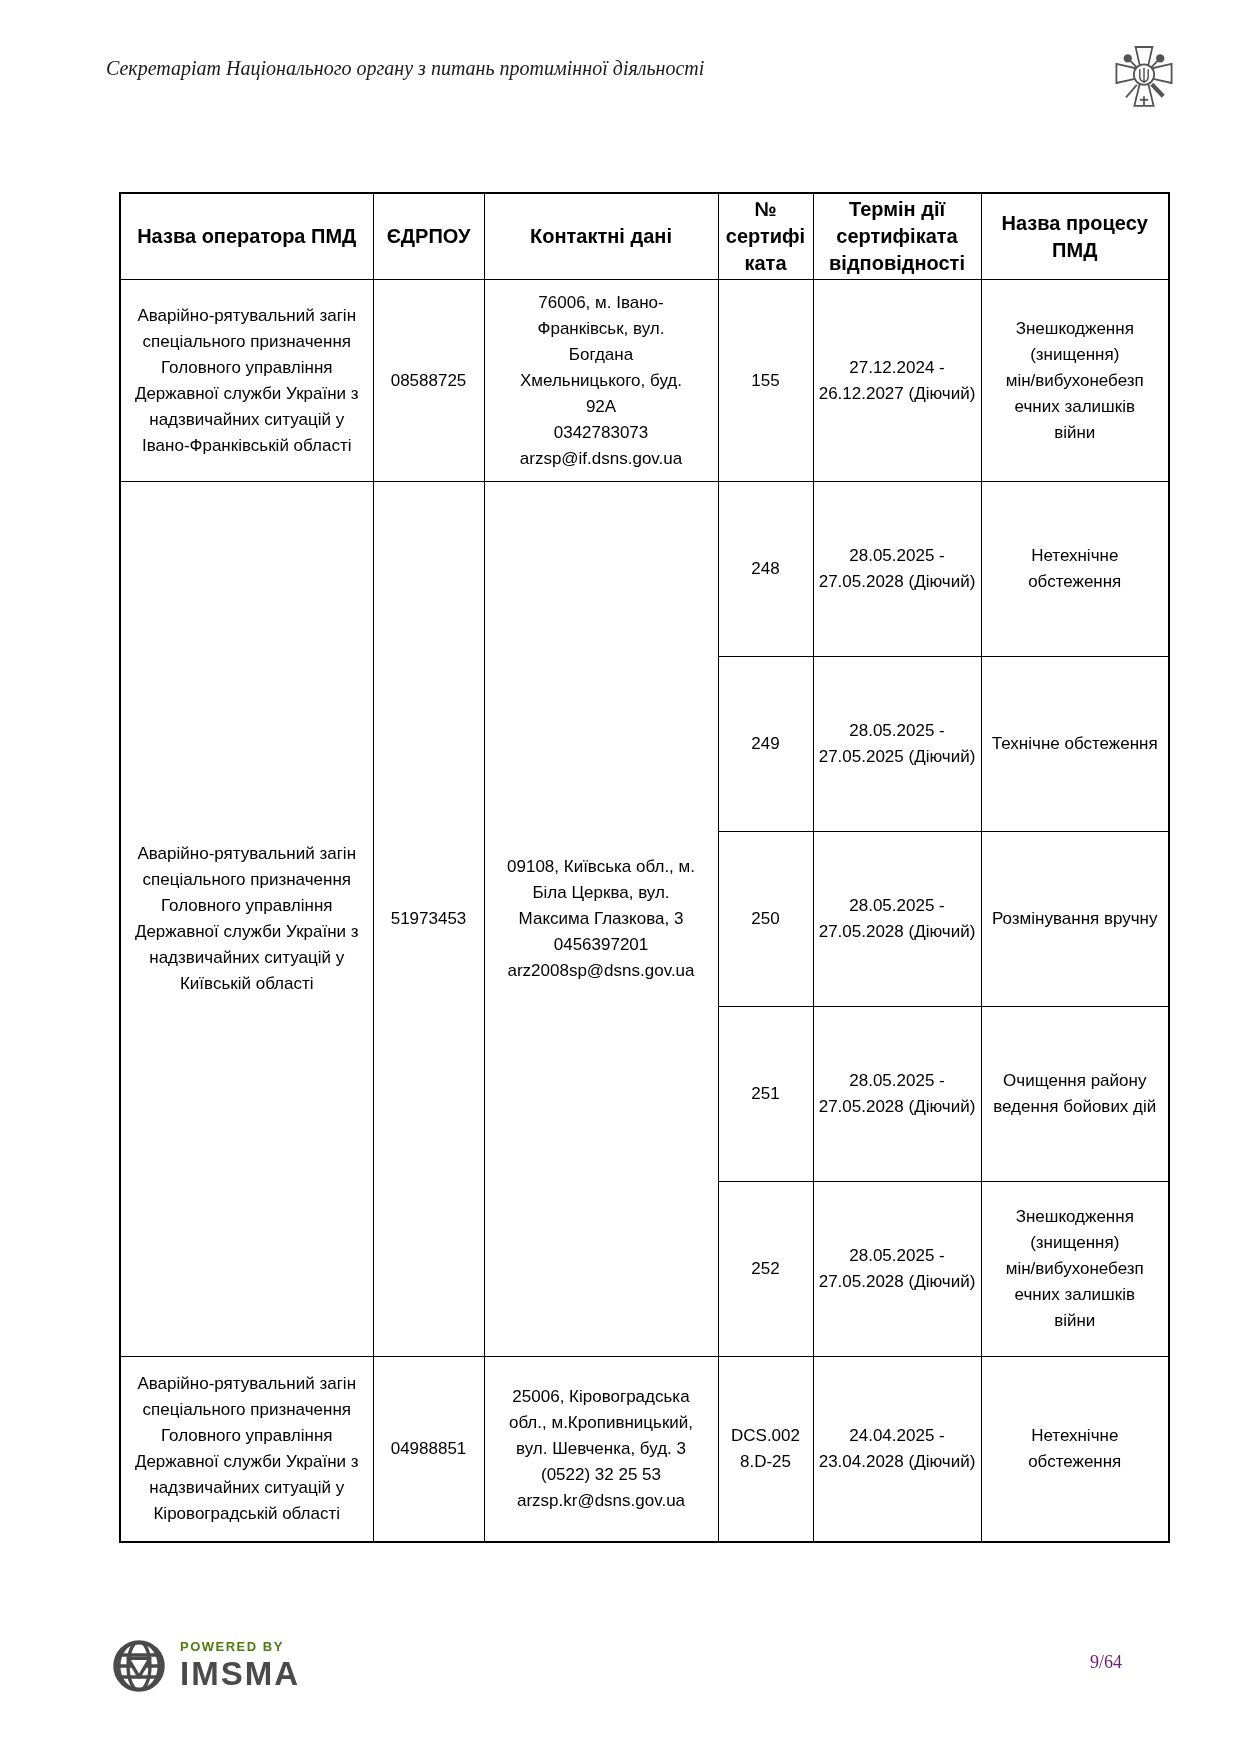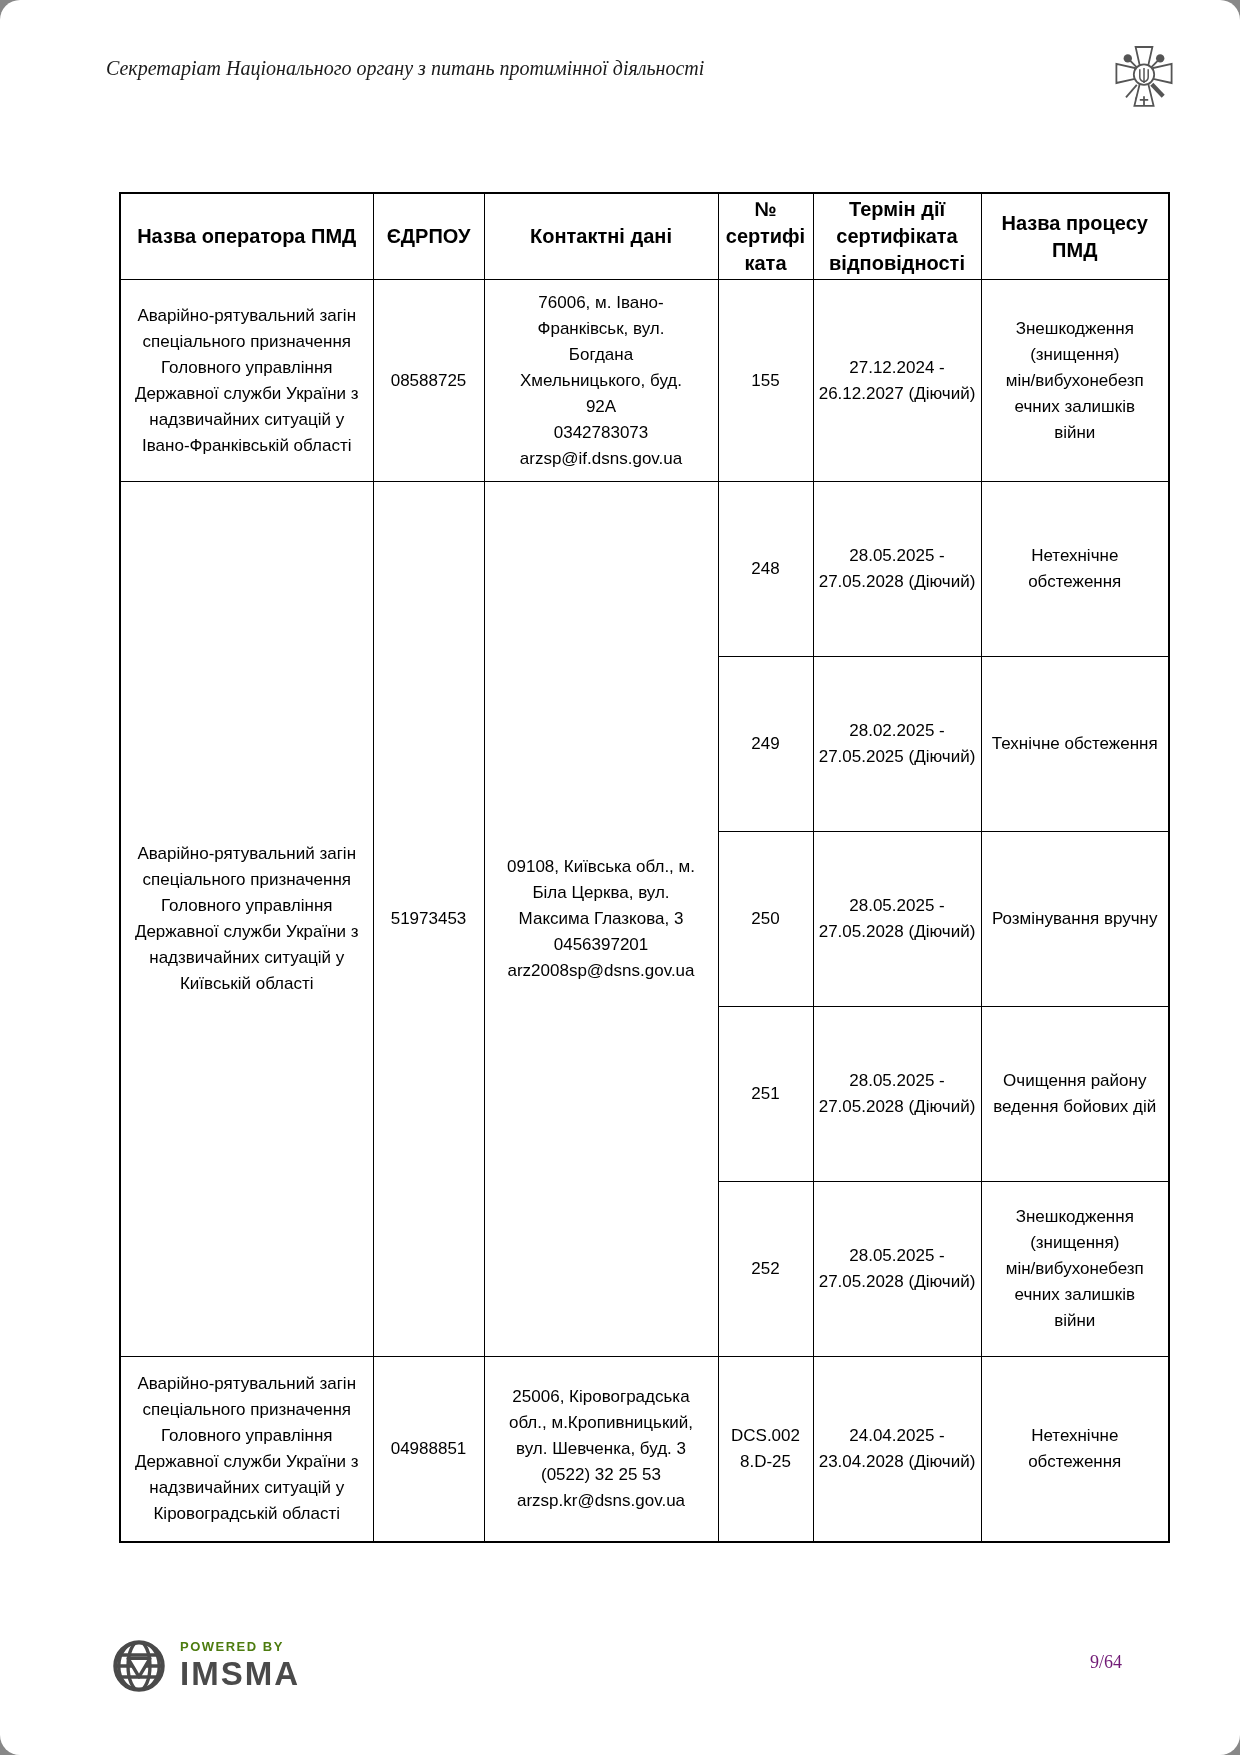--- a/index.html
+++ b/index.html
@@ -5,21 +5,20 @@
   * { margin:0; padding:0; box-sizing:border-box; }
   html,body { background:#888; }
   body { font-family:"Liberation Sans", sans-serif; }
   .page {
     position:relative;
     width:1240px; height:1755px;
     background:#ffffff;
     margin:0 auto;
     overflow:hidden;
     color:#000;
-    border-radius:20px;
   }
   .doc-title {
     position:absolute;
     left:106px; top:57px;
     font-family:"Liberation Serif", serif;
     font-style:italic;
     font-size:20px;
     color:#1a1a1a;
   }
   .mod-emblem {
@@ -162,21 +161,21 @@
 Біла Церква, вул.
 Максима Глазкова, 3
 0456397201
 arz2008sp@dsns.gov.ua</td>
         <td>248</td>
         <td>28.05.2025 - 27.05.2028 (Діючий)</td>
         <td>Нетехнічне обстеження</td>
       </tr>
       <tr class="row-cert">
         <td>249</td>
-        <td>28.02.2025 - 27.05.2025 (Діючий)</td>
+        <td>28.05.2025 - 27.05.2025 (Діючий)</td>
         <td>Технічне обстеження</td>
       </tr>
       <tr class="row-cert">
         <td>250</td>
         <td>28.05.2025 - 27.05.2028 (Діючий)</td>
         <td>Розмінування вручну</td>
       </tr>
       <tr class="row-cert">
         <td>251</td>
         <td>28.05.2025 - 27.05.2028 (Діючий)</td>

